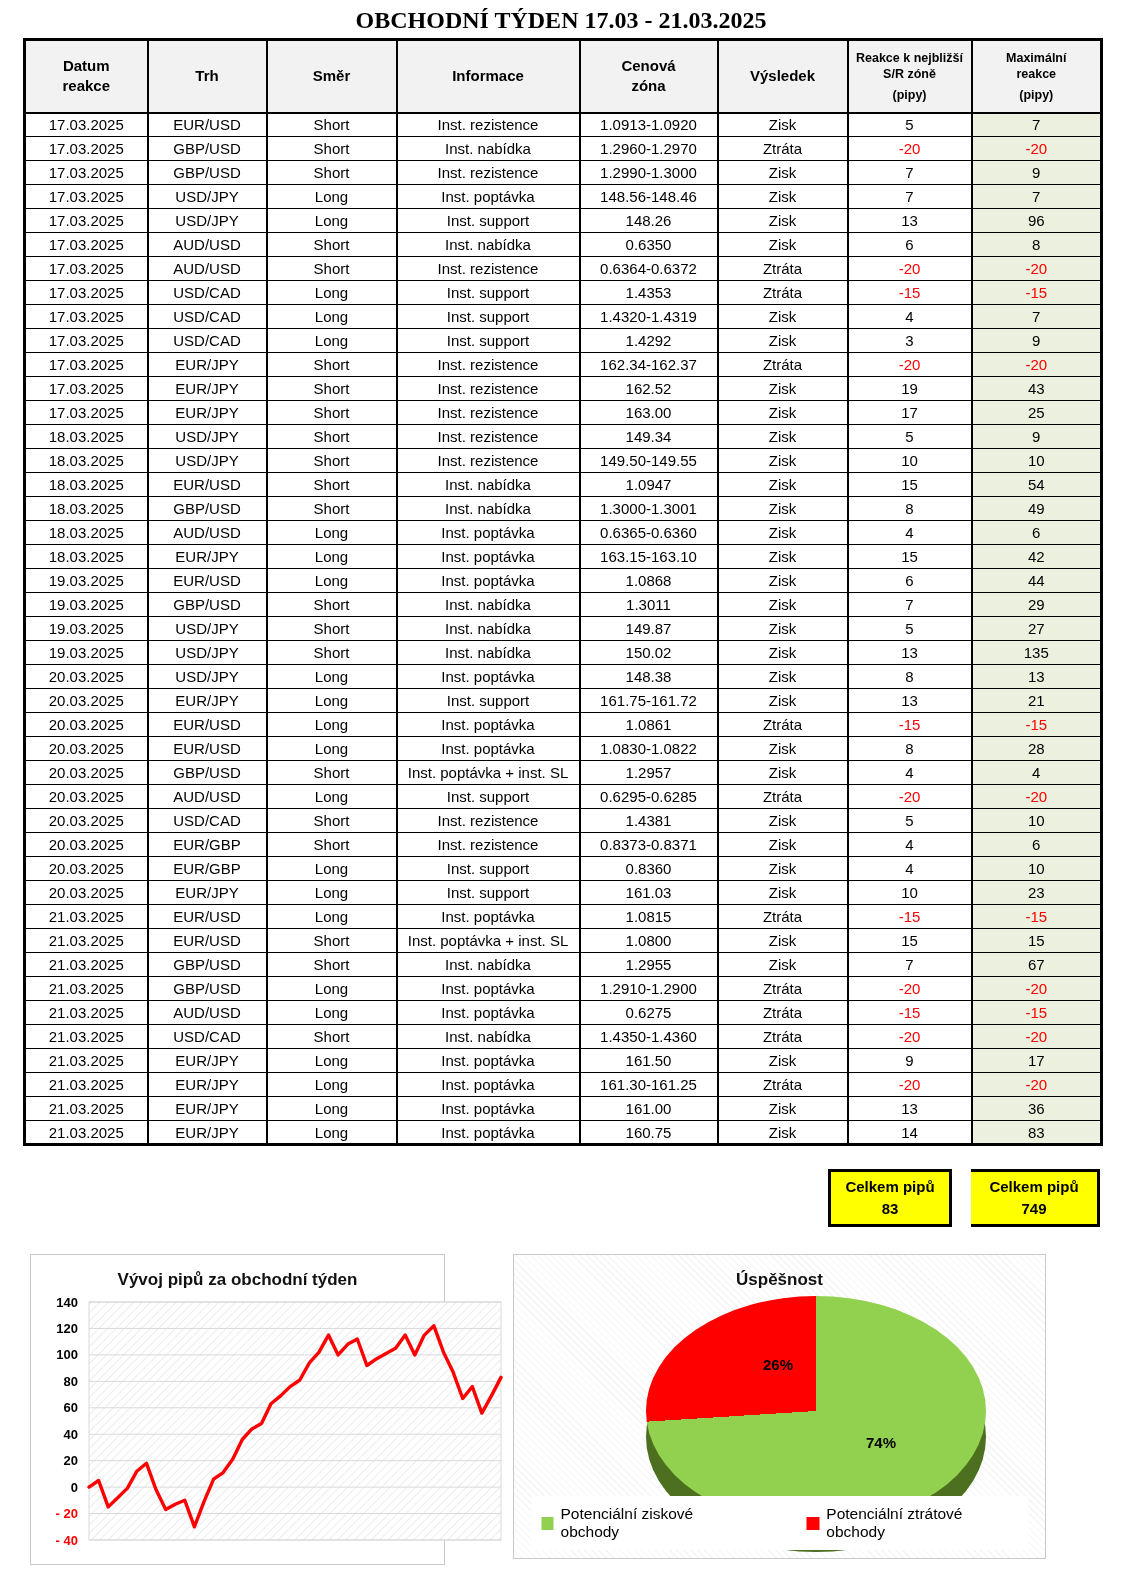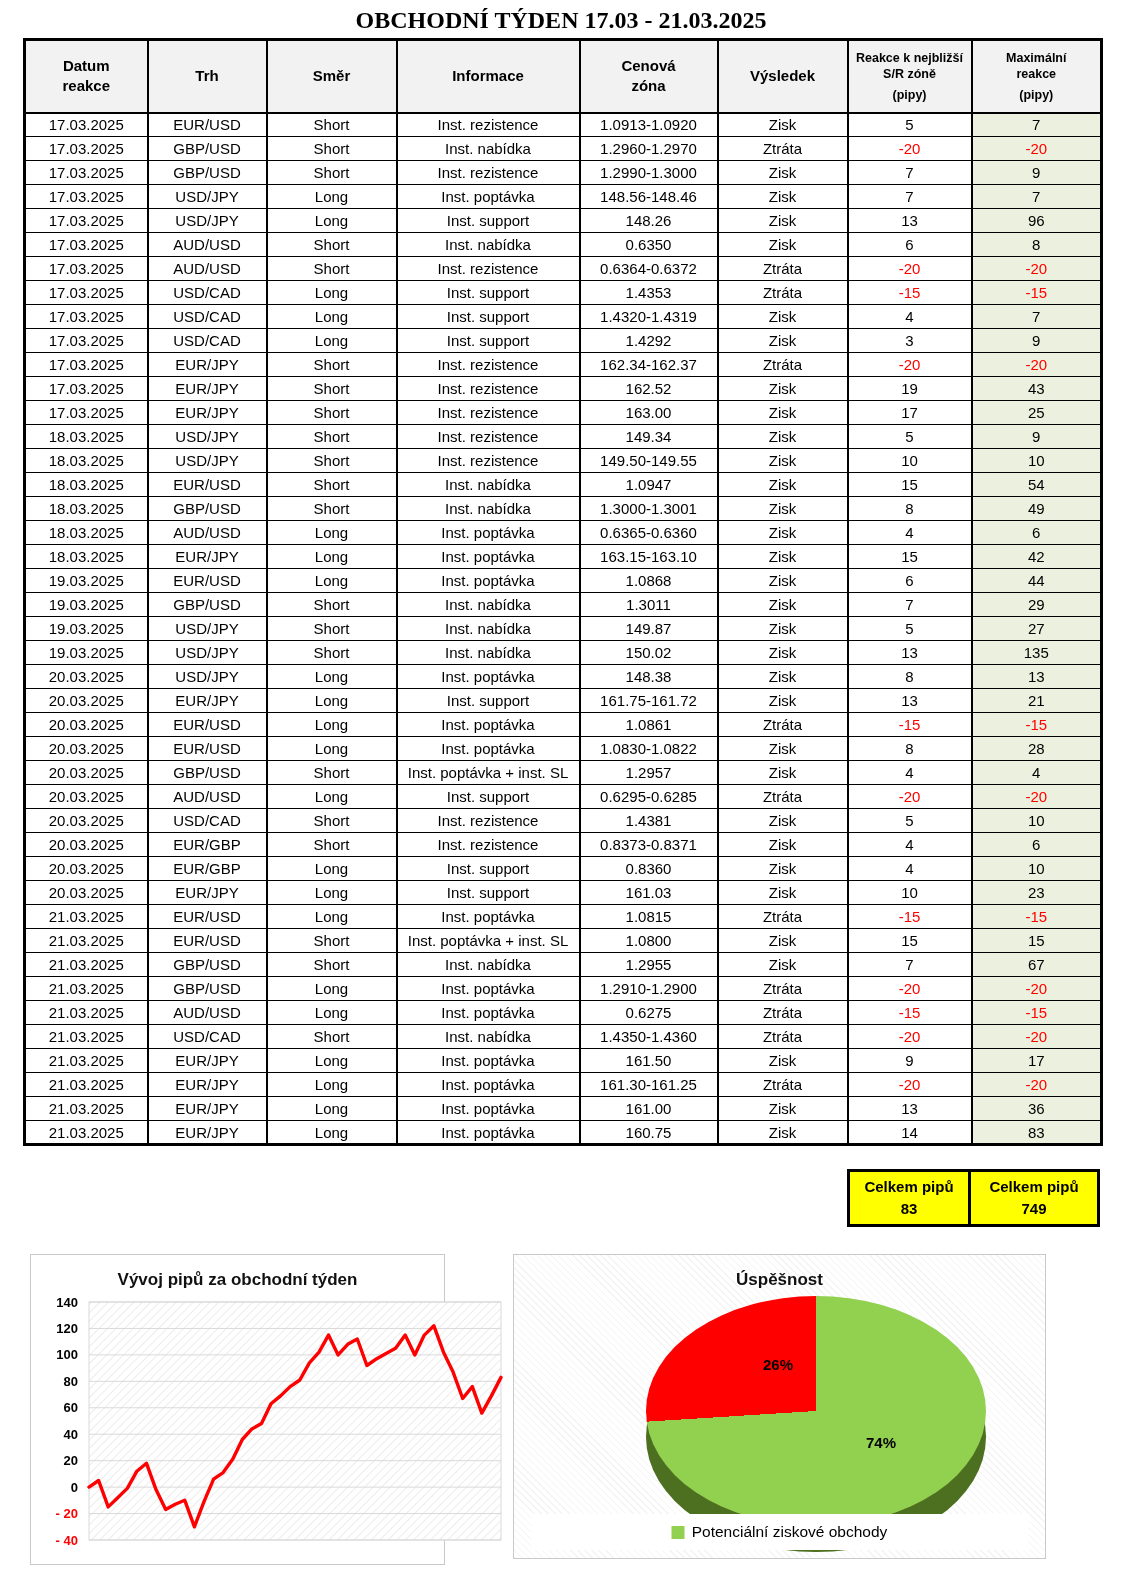--- a/index.html
+++ b/index.html
@@ -28,21 +28,21 @@
     border-bottom:2px solid #000;
   }
   table.trades th.small { font-size:12.5px; line-height:16px; }
   table.trades th .unit { margin-top:5px; }
   table.trades tbody tr { height:24px; }
   table.trades td { font-size:15px; }
   td.maxcol { background:#ebf1de; }
   td.neg { color:#ff0000; }
   
   .totals-row {
-    width:1100px; display:flex; justify-content:flex-end; margin-top:23px;
+    width:1100px; display:flex; justify-content:flex-end; margin-top:23px;gap:19px;
   }
   .total-cell {
     background:#ffff00; border:3px solid #000; text-align:center;
     font-weight:bold; font-size:15px; padding:5px 0 6px 0; line-height:19px;
   }
   .total-cell + .total-cell { border-left:none; }
   .total-cell .t-label { margin-bottom:3px; }
   .total-cell.w1 { width:124px; }
   .total-cell.w2 { width:129px; }
   
@@ -609,17 +609,21 @@
         <div class="pie-depth" id="pie-depth" style="background: rgb(76, 112, 31);"></div>
         <div class="pie-top" id="pie-top" style="background: conic-gradient(rgb(146, 208, 80) 0deg, rgb(146, 208, 80) 266.4deg, rgb(255, 0, 0) 266.4deg, rgb(255, 0, 0) 360deg);"></div>
         <div class="pie-label p26">26%</div>
         <div class="pie-label p74">74%</div>
       </div>
       <div class="pie-legend">
         <div class="legend-item">
           <span class="legend-swatch" style="background: rgb(146, 208, 80);"></span>
           <span>Potenciální ziskové obchody</span>
         </div>
+        <div class="legend-item">
+          <span class="legend-swatch" style="background: rgb(255, 0, 0);"></span>
+          <span>Potenciální ztrátové obchody</span>
+        </div>
       </div>
     </div>
 
   </div>
 </div>
 
 </body></html>

